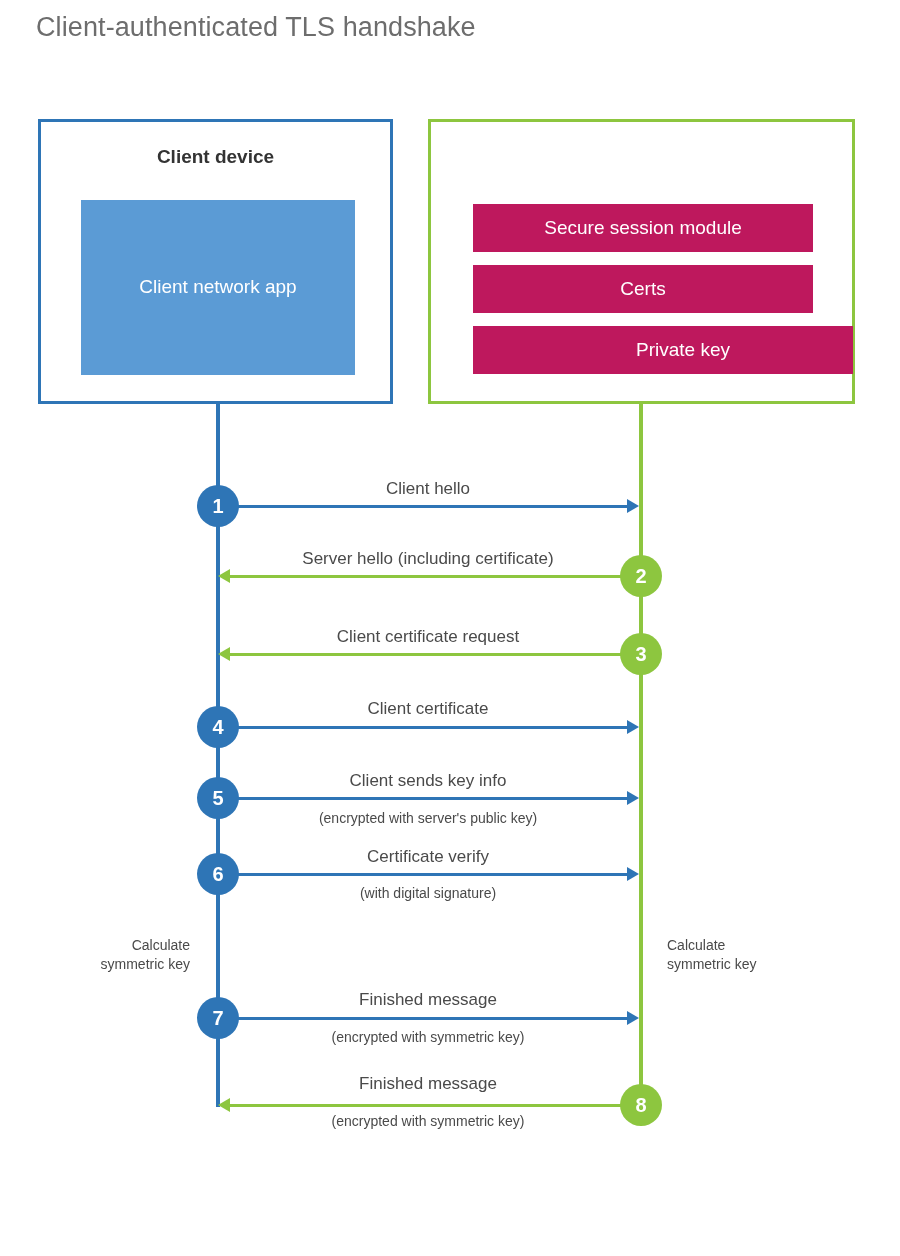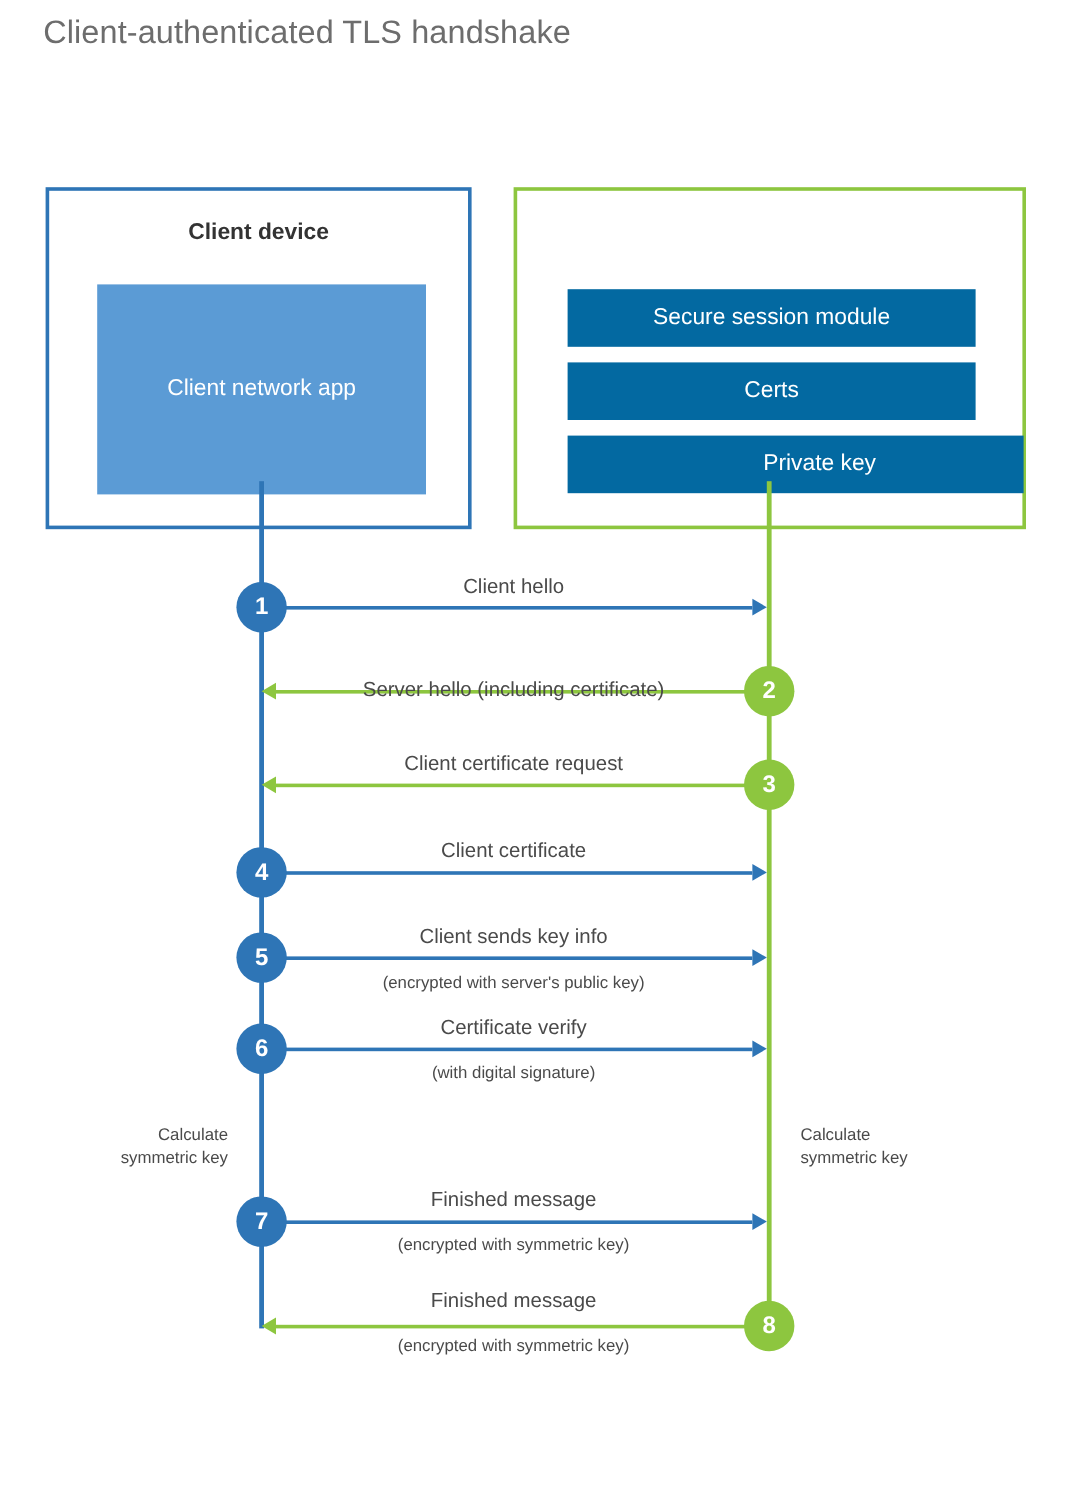--- a/index.html
+++ b/index.html
@@ -29,21 +29,20 @@
     color: #6d6d6d;
     letter-spacing: 0.1px;
     white-space: nowrap;
   }
 
   
   .actor-box {
     position: absolute;
     background: #ffffff;
     box-sizing: border-box;
-    margin-top: 37px;
   }
   .actor-box.client {
     left: 38px;
     top: 119px;
     width: 355px;
     height: 285px;
     border: 3px solid #2E75B6;
   }
   .actor-box.server {
     left: 428px;
@@ -77,21 +76,21 @@
     align-items: center;
     justify-content: center;
     text-align: center;
     line-height: 1.28;
   }
   .server-bar {
     position: absolute;
     left: 42px;
     width: 340px;
     height: 48px;
-    background: #0369a1;
+    background: #be185d;
     color: #ffffff;
     font-size: 19px;
     display: flex;
     align-items: center;
     justify-content: center;
     text-align: center;
   }
   .server-bar.b0 { top: 82px; }
   .server-bar.b1 { top: 143px; }
   .server-bar.b2 { top: 204px; padding-left: 40px; }
@@ -213,21 +212,21 @@
     <div class="line" style="left:218px; width:409px;"></div>
     <div class="head" style="left:627px;"></div>
   </div>
   <div class="msg-label" style="left:428px; top:479px;">Client hello</div>
   <div class="step-circle blue" style="left:218px; top:506px;">1</div>
 
   <div class="msg green to-client" style="top:576px;">
     <div class="line" style="left:230px; width:395px;"></div>
     <div class="head" style="left:218px;"></div>
   </div>
-  <div class="msg-label" style="left:428px; top:565px;">Server hello (including certificate)</div>
+  <div class="msg-label" style="left:428px; top:549px;">Server hello (including certificate)</div>
   <div class="step-circle green" style="left:641px; top:576px;">2</div>
 
   <div class="msg green to-client" style="top:654px;">
     <div class="line" style="left:230px; width:395px;"></div>
     <div class="head" style="left:218px;"></div>
   </div>
   <div class="msg-label" style="left:428px; top:627px;">Client certificate request</div>
   <div class="step-circle green" style="left:641px; top:654px;">3</div>
 
   <div class="msg blue to-server" style="top:727px;">

